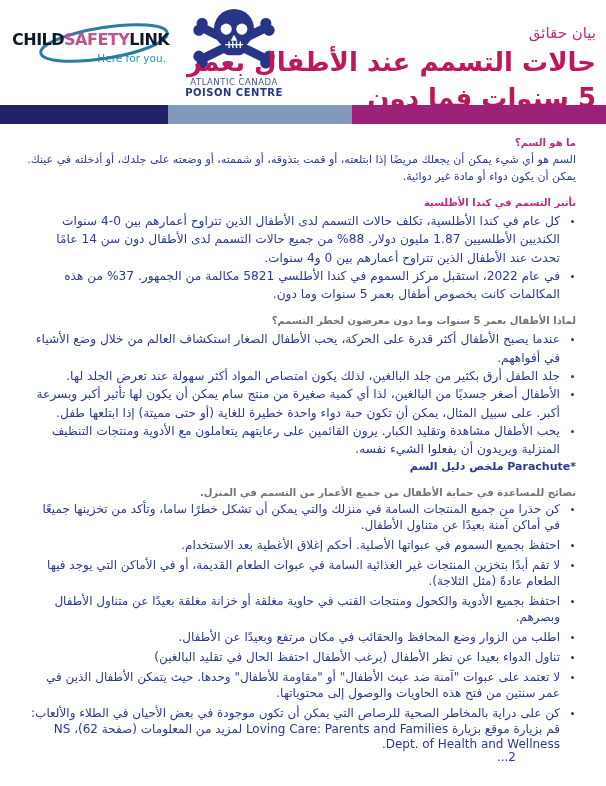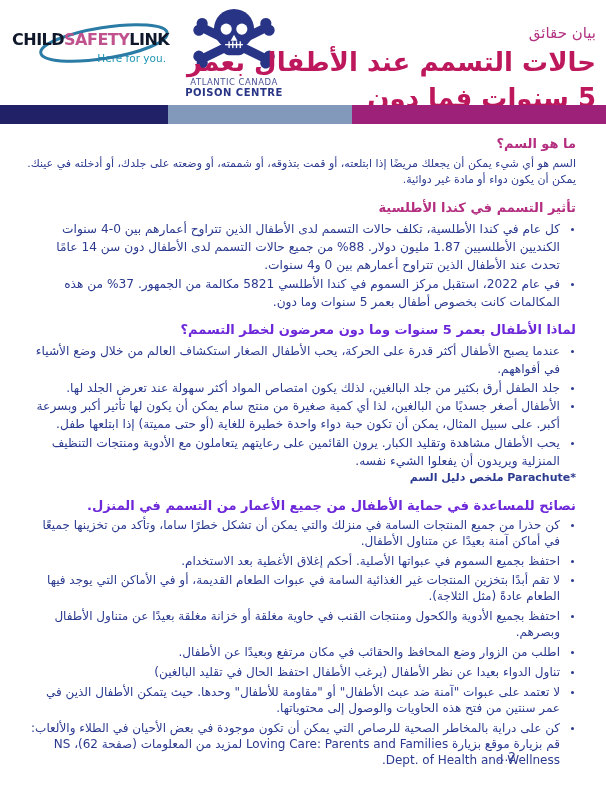--- a/index.html
+++ b/index.html
@@ -39,23 +39,23 @@
 
   
   .content {
     position: absolute; top: 124px; left: 0; right: 0; bottom: 0;
     padding: 12px 30px 0 26px;
     direction: rtl; text-align: right;
     color: #2b3a8f;
     overflow: hidden;
   }
   .sec { margin-bottom: 11px; }
-  .sec-heading { margin: 0 0 3px 0; font-size: 13px; font-weight: bold; line-height: 1.3; }
+  .sec-heading { margin: 0 0 3px 0; font-size: 10px; font-weight: bold; line-height: 1.3; }
   .h-magenta { color: #b42f80; }
-  .h-navy { color: #6d28d9; }
+  .h-navy { color: #737373; }
   .content p { margin: 0; font-size: 11px; line-height: 1.5; }
   .content ul { margin: 0; padding: 0 15px 0 0; }
   .content li { font-size: 12.2px; line-height: 1.5; padding-right: 1px; }
   .content li::marker { color: #2b3a8f; font-size: 10px; }
   .tips li { font-size: 12px; line-height: 1.33; margin-bottom: 4px; }
   .footnote { font-weight: bold; font-size: 12.2px; margin: 3px 0 0 0; }
 
   .page-marker {
     position: absolute; bottom: 22px; right: 90px;
     color: #2b3a8f; font-size: 12px; direction: ltr;

